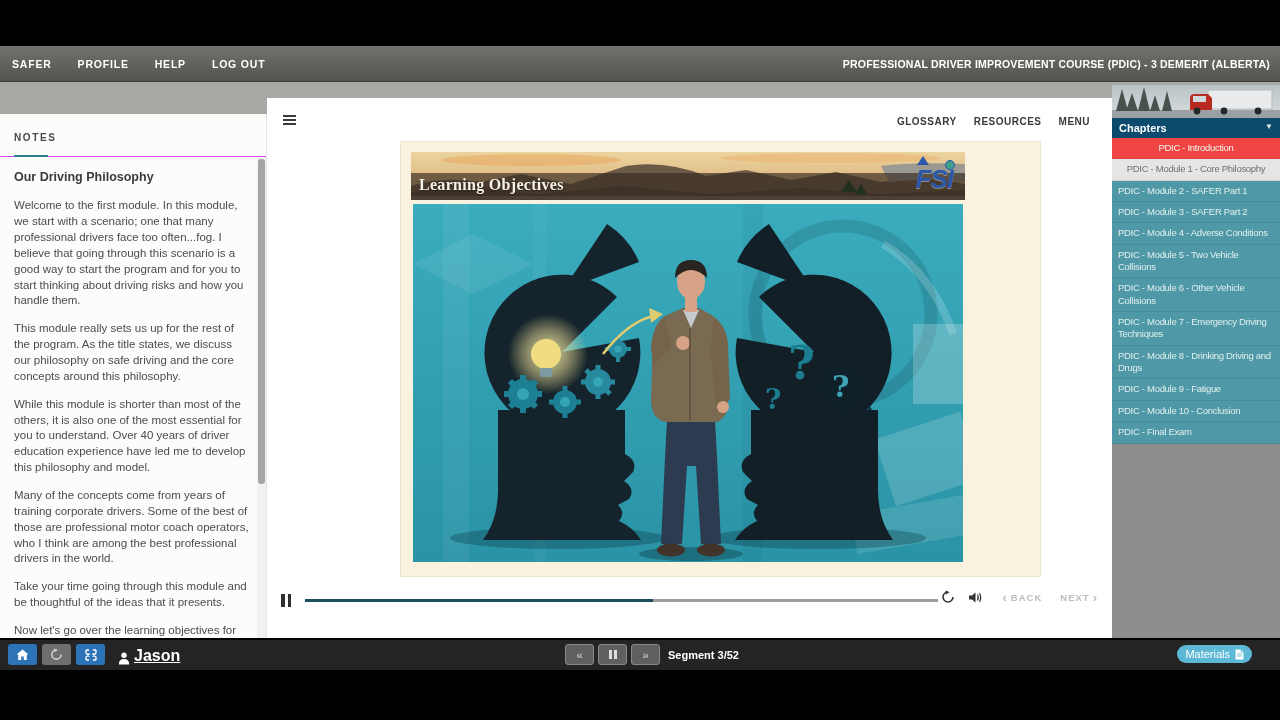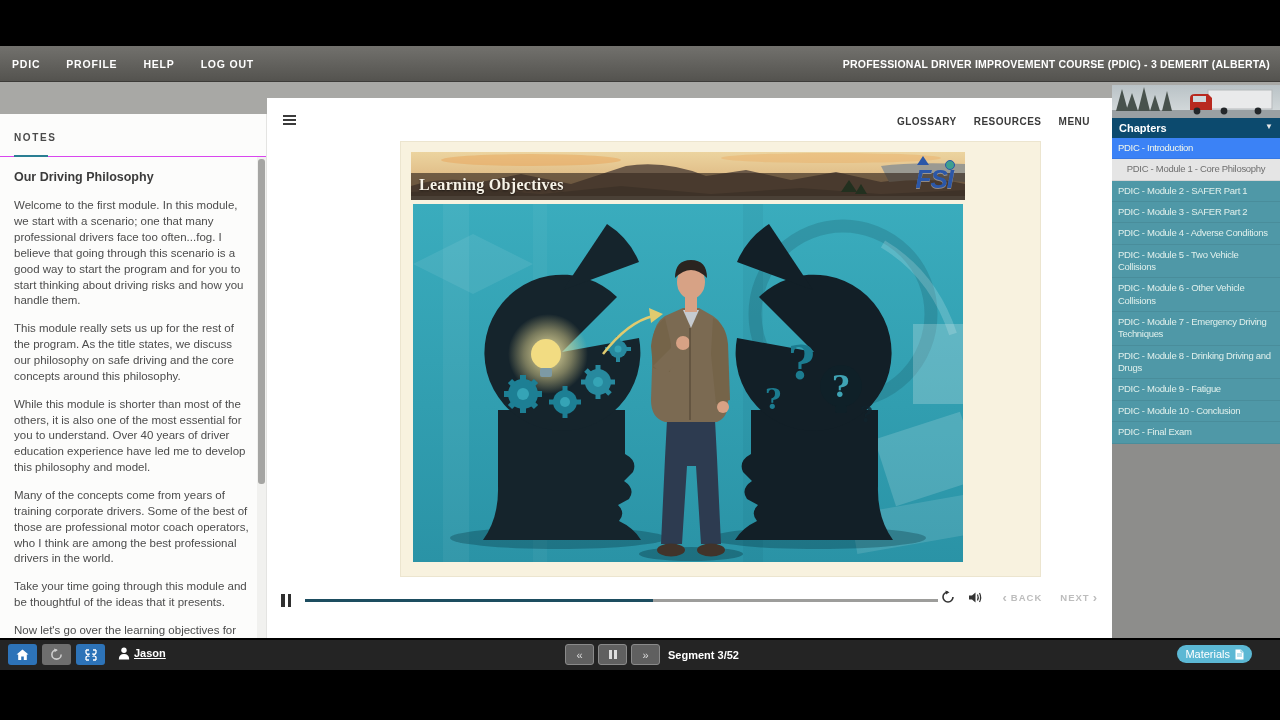--- a/index.html
+++ b/index.html
@@ -55,46 +55,46 @@
   .chev{font-size:13px;line-height:1;}
 
   
   .sidebar{position:absolute;left:1112px;top:85px;width:168px;height:553px;background:#8d8d8b;z-index:5;}
   .truck-img{height:33px;overflow:hidden;}
   .course-head{background:linear-gradient(#ddd3ae,#c7ba92);padding:3px 6px 4px;font-size:11px;font-weight:bold;color:#2c2820;line-height:1.18;}
   .chapters-bar{background:#0c4a6e;color:#fff;display:flex;align-items:flex-start;padding:4px 7px;cursor:pointer;}
   .chapters-label{font-size:11px;font-weight:bold;}
   .chapters-caret{margin-left:auto;font-size:8px;color:#e8e8e8;}
   .chapter-item{font-size:9.5px;letter-spacing:-.3px;padding:4px 6px;line-height:1.3;cursor:pointer;border-bottom:1px solid rgba(0,0,0,.07);}
-  .chapter-item.completed{background:#3b82f6;color:#f3f7ea;}
+  .chapter-item.completed{background:#ef4444;color:#f3f7ea;text-align:center;}
   .chapter-item.current{background:#e5e5e5;color:#6f6f6f;text-align:center;}
   .chapter-item.default{background:#4f98a7;color:#e0f0ec;}
 
   
   .bottombar{position:absolute;left:0;top:640px;width:1280px;height:30px;background:#242424;}
   .bar-btn{position:absolute;top:4px;width:29px;height:21px;border-radius:3px;display:flex;align-items:center;justify-content:center;cursor:pointer;}
   .bar-btn.blue{background:#2d73b8;}
   .bar-btn.gray{background:#6e6e6e;}
-  .user-chip{position:absolute;left:118px;top:7px;display:flex;align-items:flex-start;gap:4px;color:#fff;font-size:11px;font-weight:bold;text-decoration:underline;}
+  .user-chip{position:absolute;left:118px;top:7px;display:flex;align-items:flex-end;gap:4px;color:#fff;font-size:16px;font-weight:bold;text-decoration:underline;}
   .seg-btn{position:absolute;top:4px;width:29px;height:21px;background:#606060;border:1px solid #8a8a8a;border-radius:3px;color:#ddd;display:flex;align-items:center;justify-content:center;font-size:11px;cursor:pointer;box-sizing:border-box;}
   .seg-pause{display:flex;gap:2px;}
   .seg-pause div{width:3px;height:9px;background:#ddd;}
   .segment-label{position:absolute;left:668px;top:9px;color:#fff;font-size:11px;font-weight:bold;}
   .materials-btn{position:absolute;right:28px;top:5px;background:#5cb8d4;color:#fff;font-size:11px;padding:3px 8px;border-radius:9px;display:flex;align-items:center;gap:5px;cursor:pointer;}
   .bottom-black{position:absolute;left:0;top:670px;width:1280px;height:50px;background:#000;}
 </style>
 </head>
 <body>
 
 <div class="screen">
 
   <div class="top-black"></div>
 
   <div class="navbar">
-    <span class="nav-link">PDIC</span>
+    <span class="nav-link">SAFER</span>
     <span class="nav-link">PROFILE</span>
     <span class="nav-link">HELP</span>
     <span class="nav-link">LOG OUT</span>
     <span class="nav-title">PROFESSIONAL DRIVER IMPROVEMENT COURSE (PDIC) - 3 DEMERIT (ALBERTA)</span>
   </div>
 
   <div class="gray-band"></div>
   <div class="content-bg"></div>
 
   <aside class="notes-panel">

